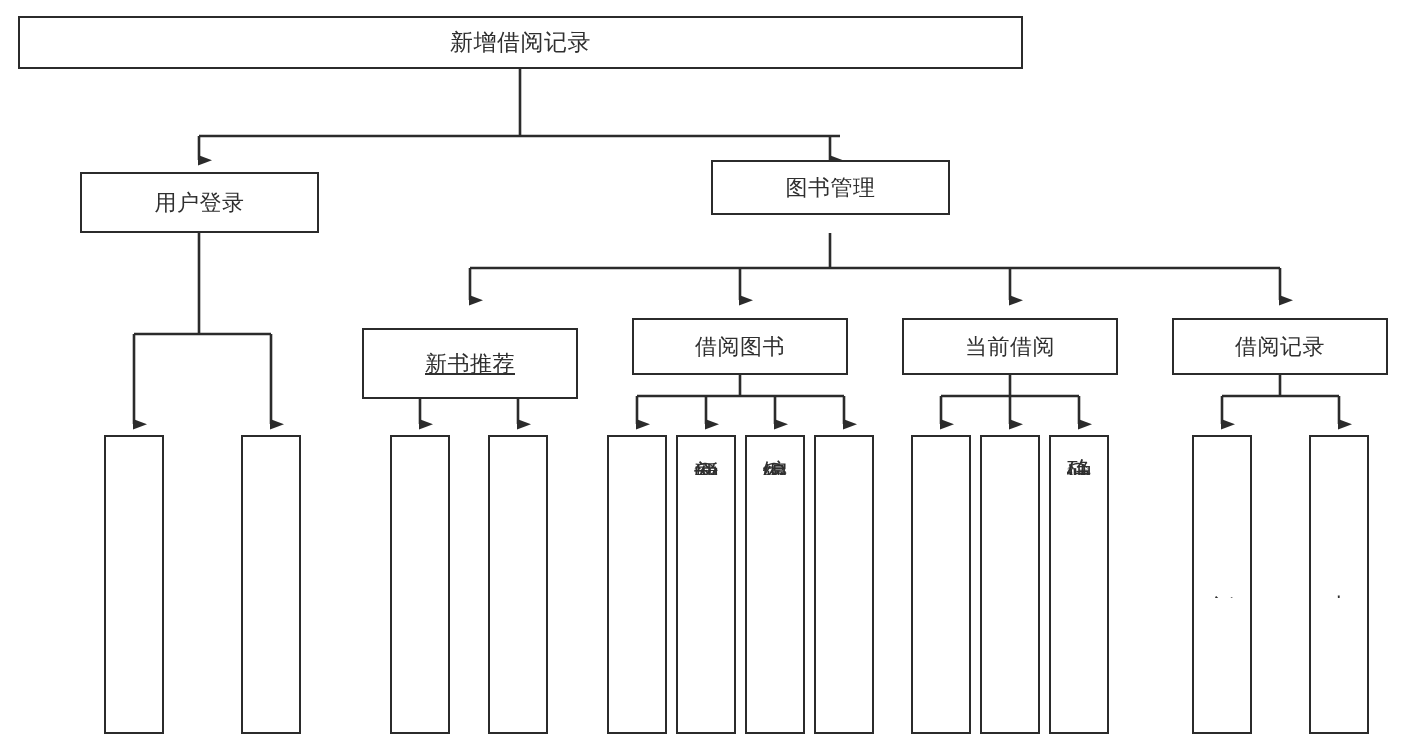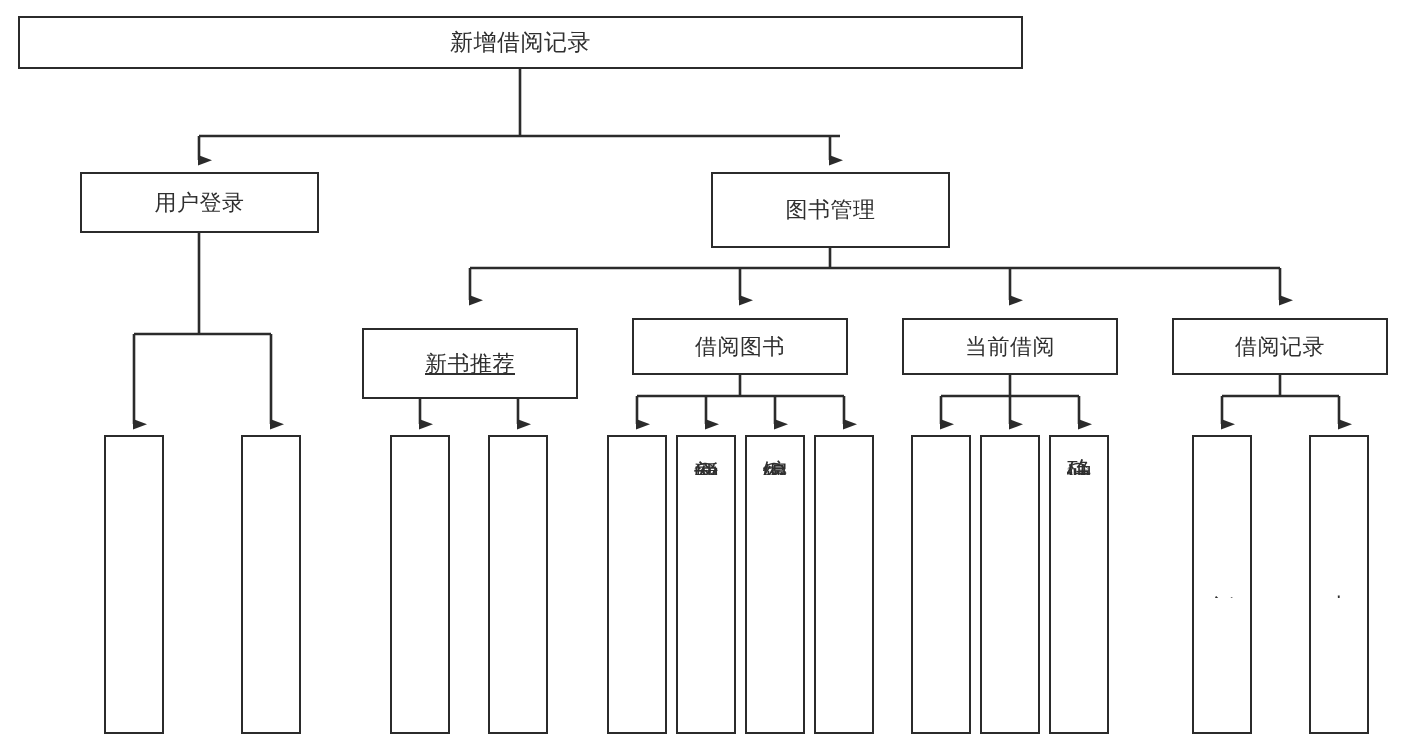--- a/index.html
+++ b/index.html
@@ -136,21 +136,21 @@
     </g>
   </svg>
 
   <div class="node horiz root" style="left:18px; top:16px; width:1005px; height:53px;">
     <span class="lbl">新增借阅记录</span>
   </div>
 
   <div class="node horiz" style="left:80px; top:172px; width:239px; height:61px;">
     <span class="lbl">用户登录</span>
   </div>
-  <div class="node horiz" style="left:711px; top:172px; width:239px; height:76px;">
+  <div class="node horiz" style="left:711px; top:160px; width:239px; height:55px;">
     <span class="lbl">图书管理</span>
   </div>
 
   <div class="node horiz" style="left:362px; top:328px; width:216px; height:71px;text-decoration:underline;">
     <span class="lbl">新书推荐</span>
   </div>
   <div class="node horiz" style="left:632px; top:318px; width:216px; height:57px;">
     <span class="lbl">借阅图书</span>
   </div>
   <div class="node horiz" style="left:902px; top:318px; width:216px; height:57px;">

